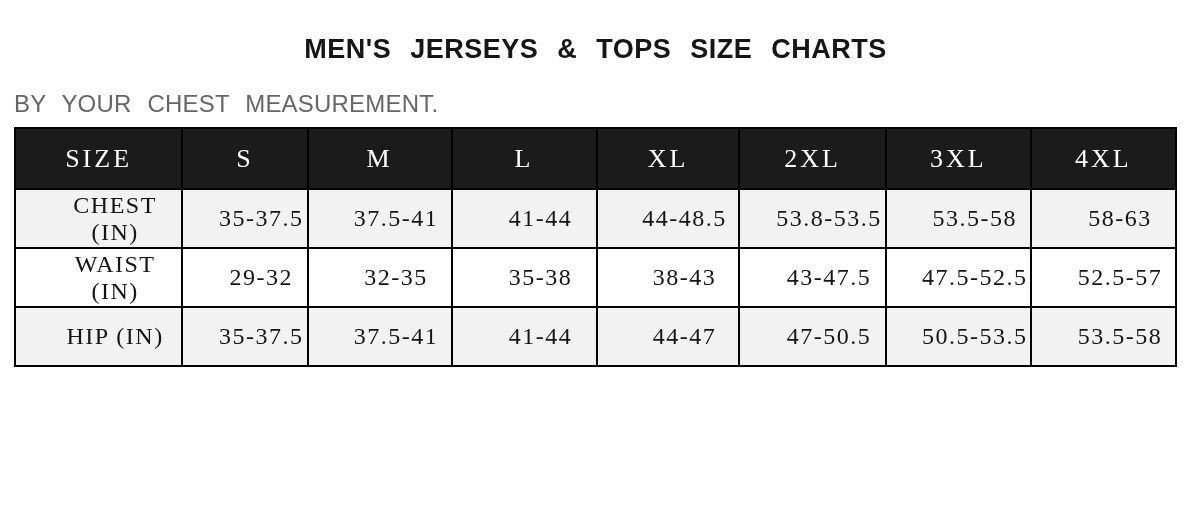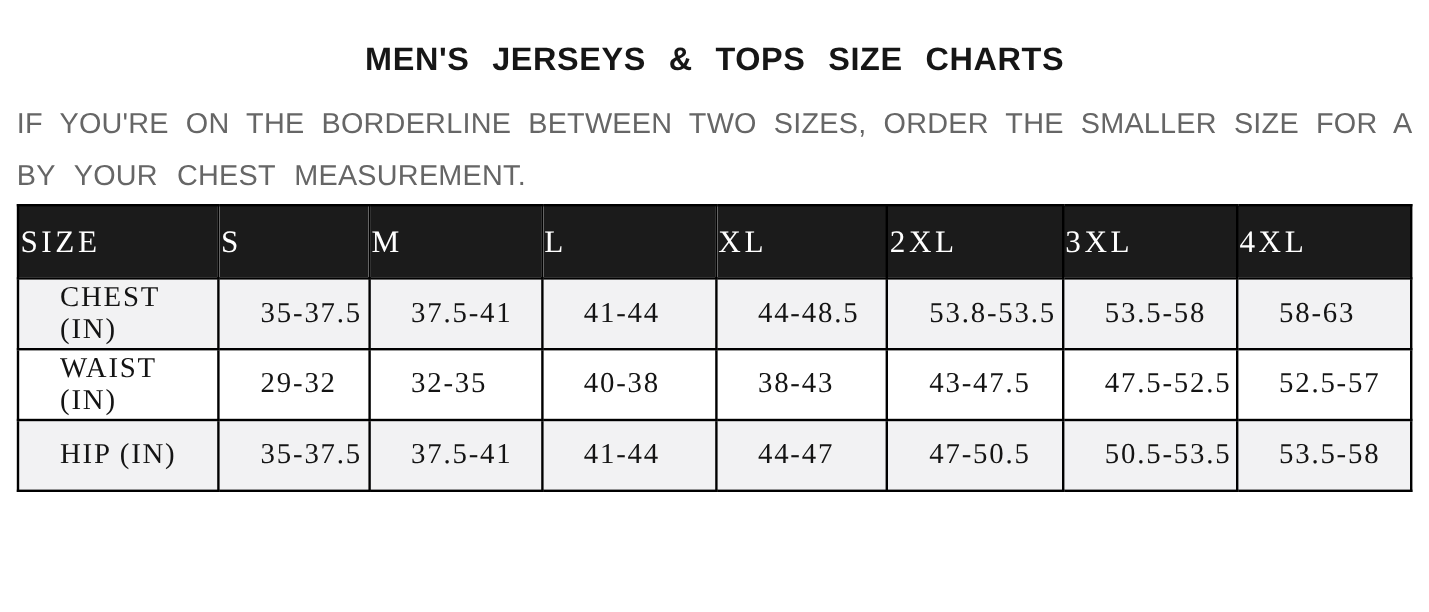--- a/index.html
+++ b/index.html
@@ -24,42 +24,41 @@
   .intro-line.justified{
     text-align:justify; text-align-last:justify; white-space:normal;
     word-spacing:2px;
   }
   .intro-line.last{word-spacing:9px;}
   table.size-chart{
     width:100%; margin-top:2px; border-collapse:collapse; table-layout:fixed;
     font-family:"Liberation Serif","DejaVu Serif",serif;
   }
   table.size-chart th, table.size-chart td{
-    border:2px solid var(--border-color); text-align:left; vertical-align:middle;
+    border:2px solid var(--border-color); text-align:center; vertical-align:middle;
     overflow:hidden;
   }
   table.size-chart th{
     background:var(--header-bg); color:var(--header-text);
     height:57px; font-size:26px; font-weight:normal; letter-spacing:3px;
   }
   table.size-chart td{
     height:55px; font-size:24px; color:var(--cell-text-color); letter-spacing:1.5px;
     background:var(--row-bg);
     padding-left:34px;
   }
   table.size-chart tr.alt td{background:var(--alt-row-bg);}
 </style>
 </head>
 <body>
 
 <div class="page">
   <h1 class="page-title">MEN'S  JERSEYS  &amp;  TOPS SIZE  CHARTS</h1>
 
   <div class="intro">
-    <div class="intro-line justified">IF YOU'RE ON THE BORDERLINE BETWEEN TWO SIZES, ORDER THE SMALLER SIZE FOR A</div>
     <div class="intro-line last">BY YOUR CHEST MEASUREMENT.</div>
   </div>
 
   <table class="size-chart">
     <colgroup>
       <col style="width:14.4%">
         <col style="width:10.8%">
         <col style="width:12.4%">
         <col style="width:12.5%">
       <col style="width:12.3%">
@@ -87,21 +86,21 @@
           <td>41-44</td>
           <td>44-48.5</td>
           <td>53.8-53.5</td>
           <td>53.5-58</td>
           <td>58-63</td>
         </tr>
         <tr>
           <td>WAIST (IN)</td>
           <td>29-32</td>
           <td>32-35</td>
-          <td>40-38</td>
+          <td>35-38</td>
           <td>38-43</td>
           <td>43-47.5</td>
           <td>47.5-52.5</td>
           <td>52.5-57</td>
         </tr>
         <tr class="alt">
           <td>HIP (IN)</td>
           <td>35-37.5</td>
           <td>37.5-41</td>
           <td>41-44</td>

